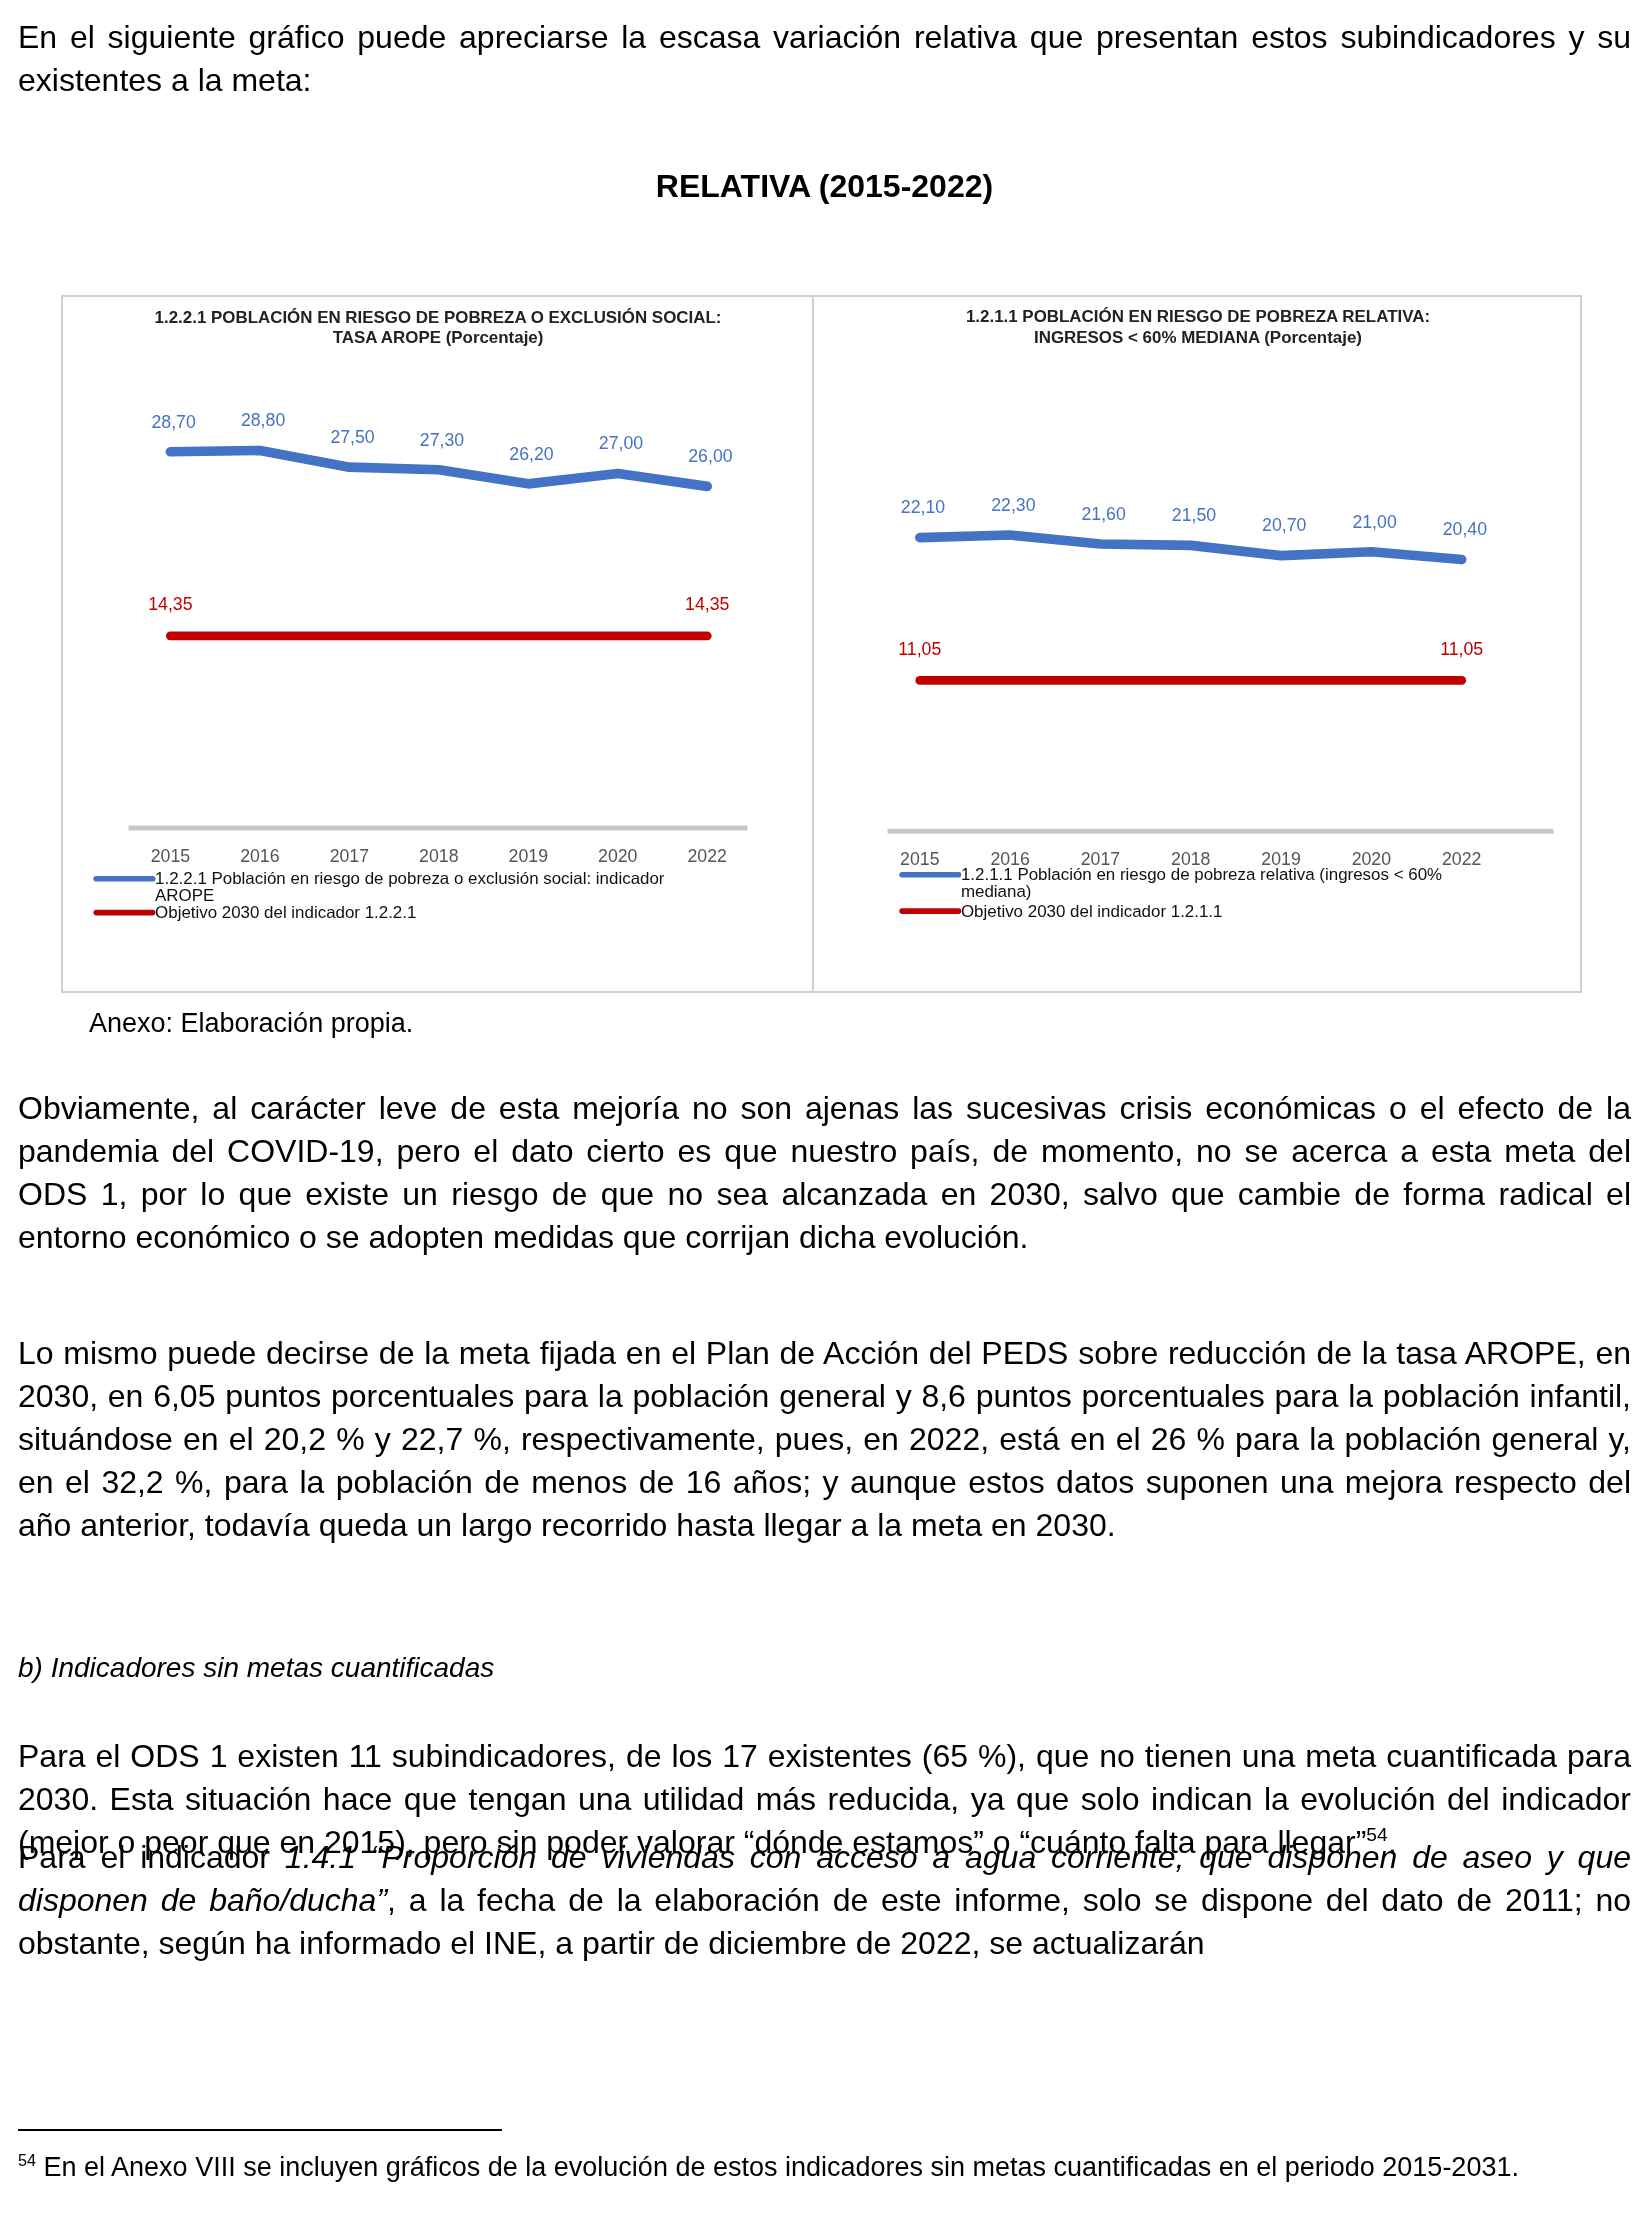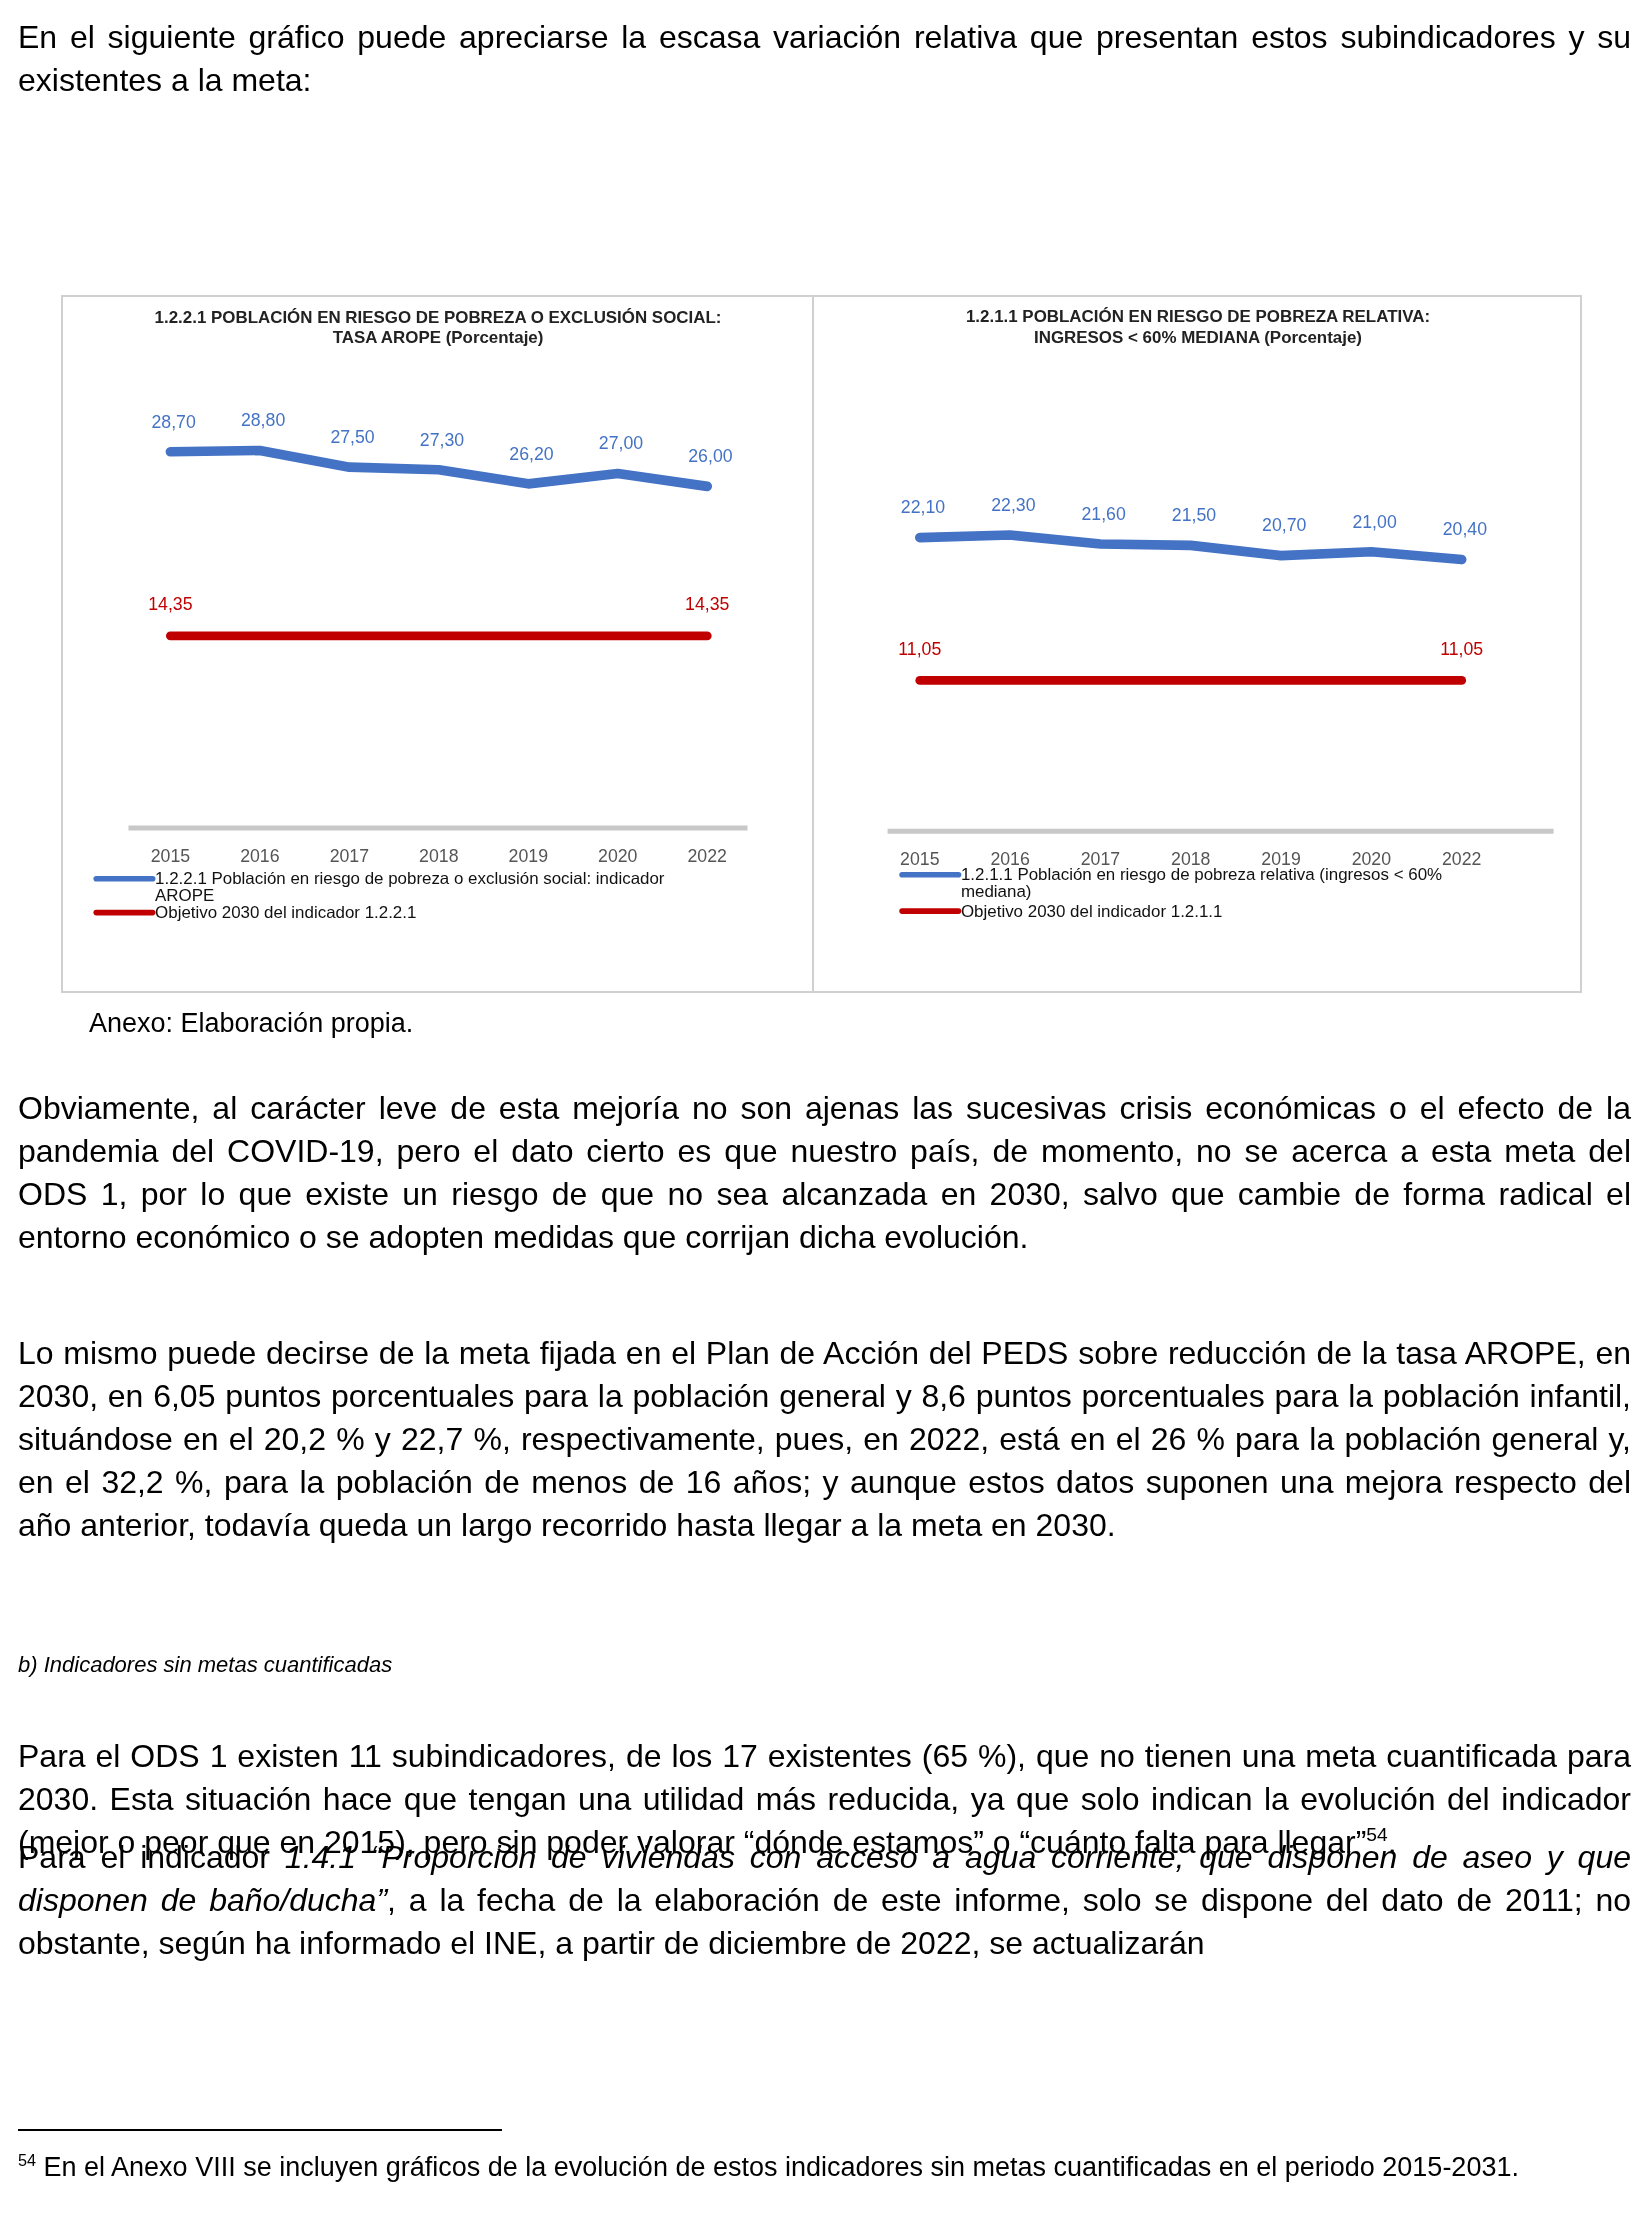--- a/index.html
+++ b/index.html
@@ -25,36 +25,37 @@
   }
   svg.chart { position: absolute; overflow: visible; }
   .chart-title { font-size: 21px; font-weight: bold; fill: #222; }
   .lbl { font-size: 22px; }
   .tick { font-size: 22px; fill: #555; }
   .leg { font-size: 21px; fill: #111; }
   .source {
     position: absolute; left: 89px; top: 1008px; font-size: 27px; margin: 0;
   }
   .heading-italic {
-    position: absolute; left: 18px; top: 1652px; font-size: 22px; font-style: italic; margin: 0;
+    position: absolute; left: 18px; top: 1652px; font-size: 28px; font-style: italic; margin: 0;
   }
   .fn-rule { position: absolute; left: 18px; top: 2129px; width: 484px; height: 2.4px; background: #000; }
   .footnote {
     position: absolute; left: 18px; top: 2149px; width: 1613px; font-size: 27px; line-height: 37px;
     text-align: justify; margin: 0;
   }
   sup { font-size: 60%; line-height: 0; }
   i { font-style: italic; }
 </style>
 </head>
 <body>
 
 <p class="para" style="top:16px;">En el siguiente gráfico puede apreciarse la escasa variación relativa que presentan estos subindicadores y su existentes a la meta:</p>
 
 <div class="caption-title">
+  <div>RELATIVA (2015-2022)</div>
 </div>
 
 <div class="charts-box"></div>
 <div class="charts-divider"></div>
 
 <svg class="chart" id="chart0" style="left:64px; top:298px;" width="748" height="694" viewBox="0 0 928 860">
   <text class="chart-title" x="464" y="30" text-anchor="middle">1.2.2.1 POBLACIÓN EN RIESGO DE POBREZA O EXCLUSIÓN SOCIAL:</text>
   <text class="chart-title" x="464" y="55" text-anchor="middle">TASA AROPE (Porcentaje)</text>
   <g class="plot">
       <line x1="80" x2="848" y1="657" y2="657" stroke="#c8c8c8" stroke-width="6"></line>

